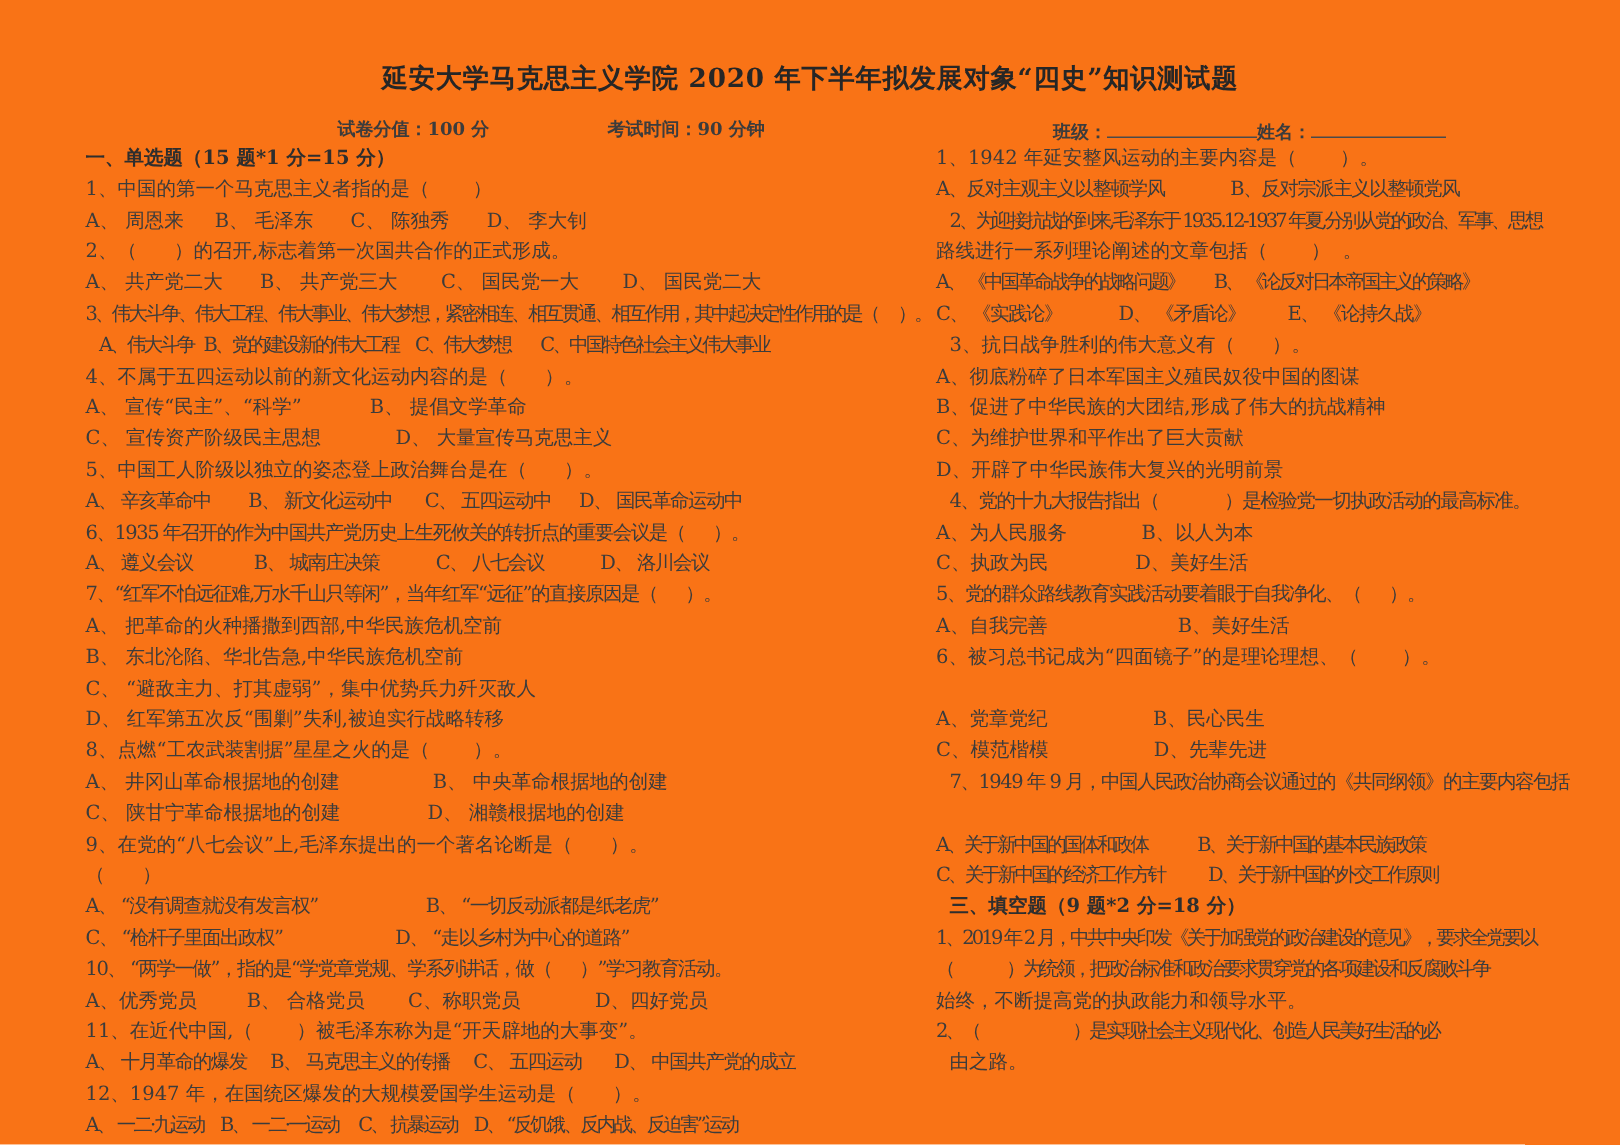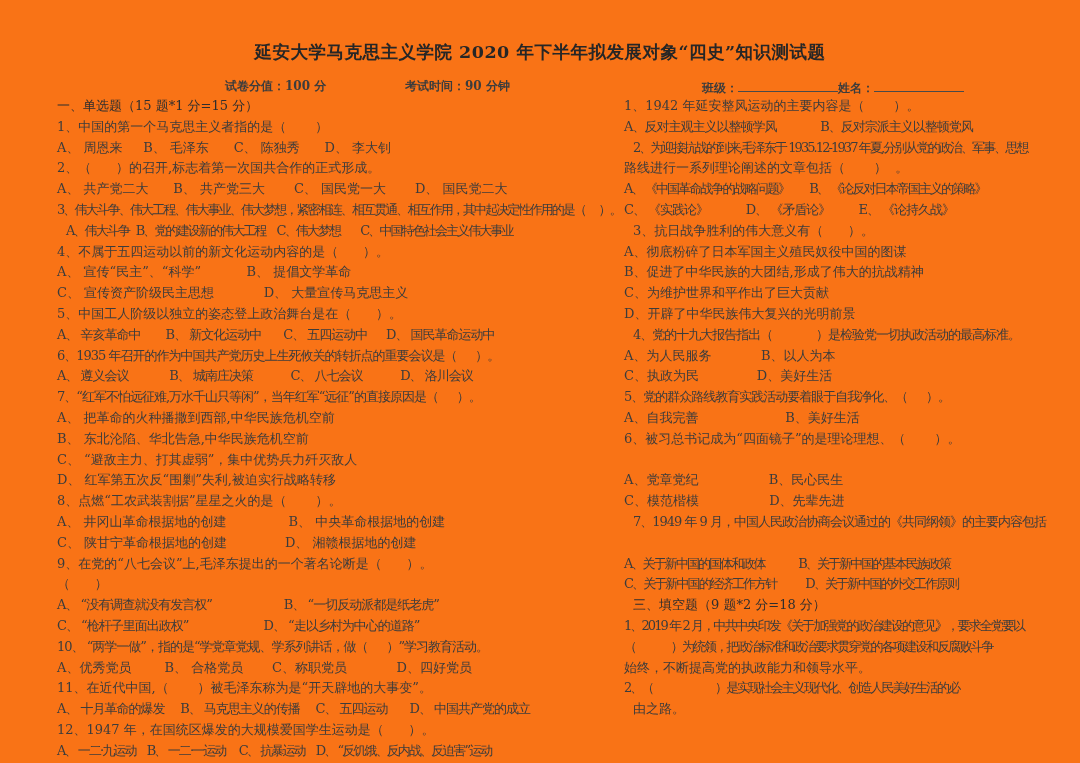--- a/index.html
+++ b/index.html
@@ -18,21 +18,21 @@
   .m2{left:405px;}
   .m3{left:654px;margin-left:48px;}
   .m4{left:838px;}
   .blank-line{display:inline-block;height:13px;border-bottom:1.2px solid #4a4a4a;vertical-align:baseline;}
   .w1{width:100px;}
   .w2{width:90px;}
   .col{position:absolute;top:96px;}
   .col.left{left:57px;width:570px;}
   .col.right{left:624px;width:446px;}
   .ln{height:20.8px;line-height:20.8px;font-size:13px;white-space:pre;overflow:visible;}
-  .ln.b{font-weight:normal;color:#2e2e2e;}
+  .ln.b{font-weight:bold;color:#2e2e2e;}
   .ln.i{padding-left:9px;}
   .ln.s1{letter-spacing:-1px;}
   .ln.s2{letter-spacing:-1.9px;}
 </style>
 </head>
 <body>
 
 <div class="page">
   <div class="title">延安大学马克思主义学院 2020 年下半年拟发展对象“四史”知识测试题</div>
   <div class="meta">

